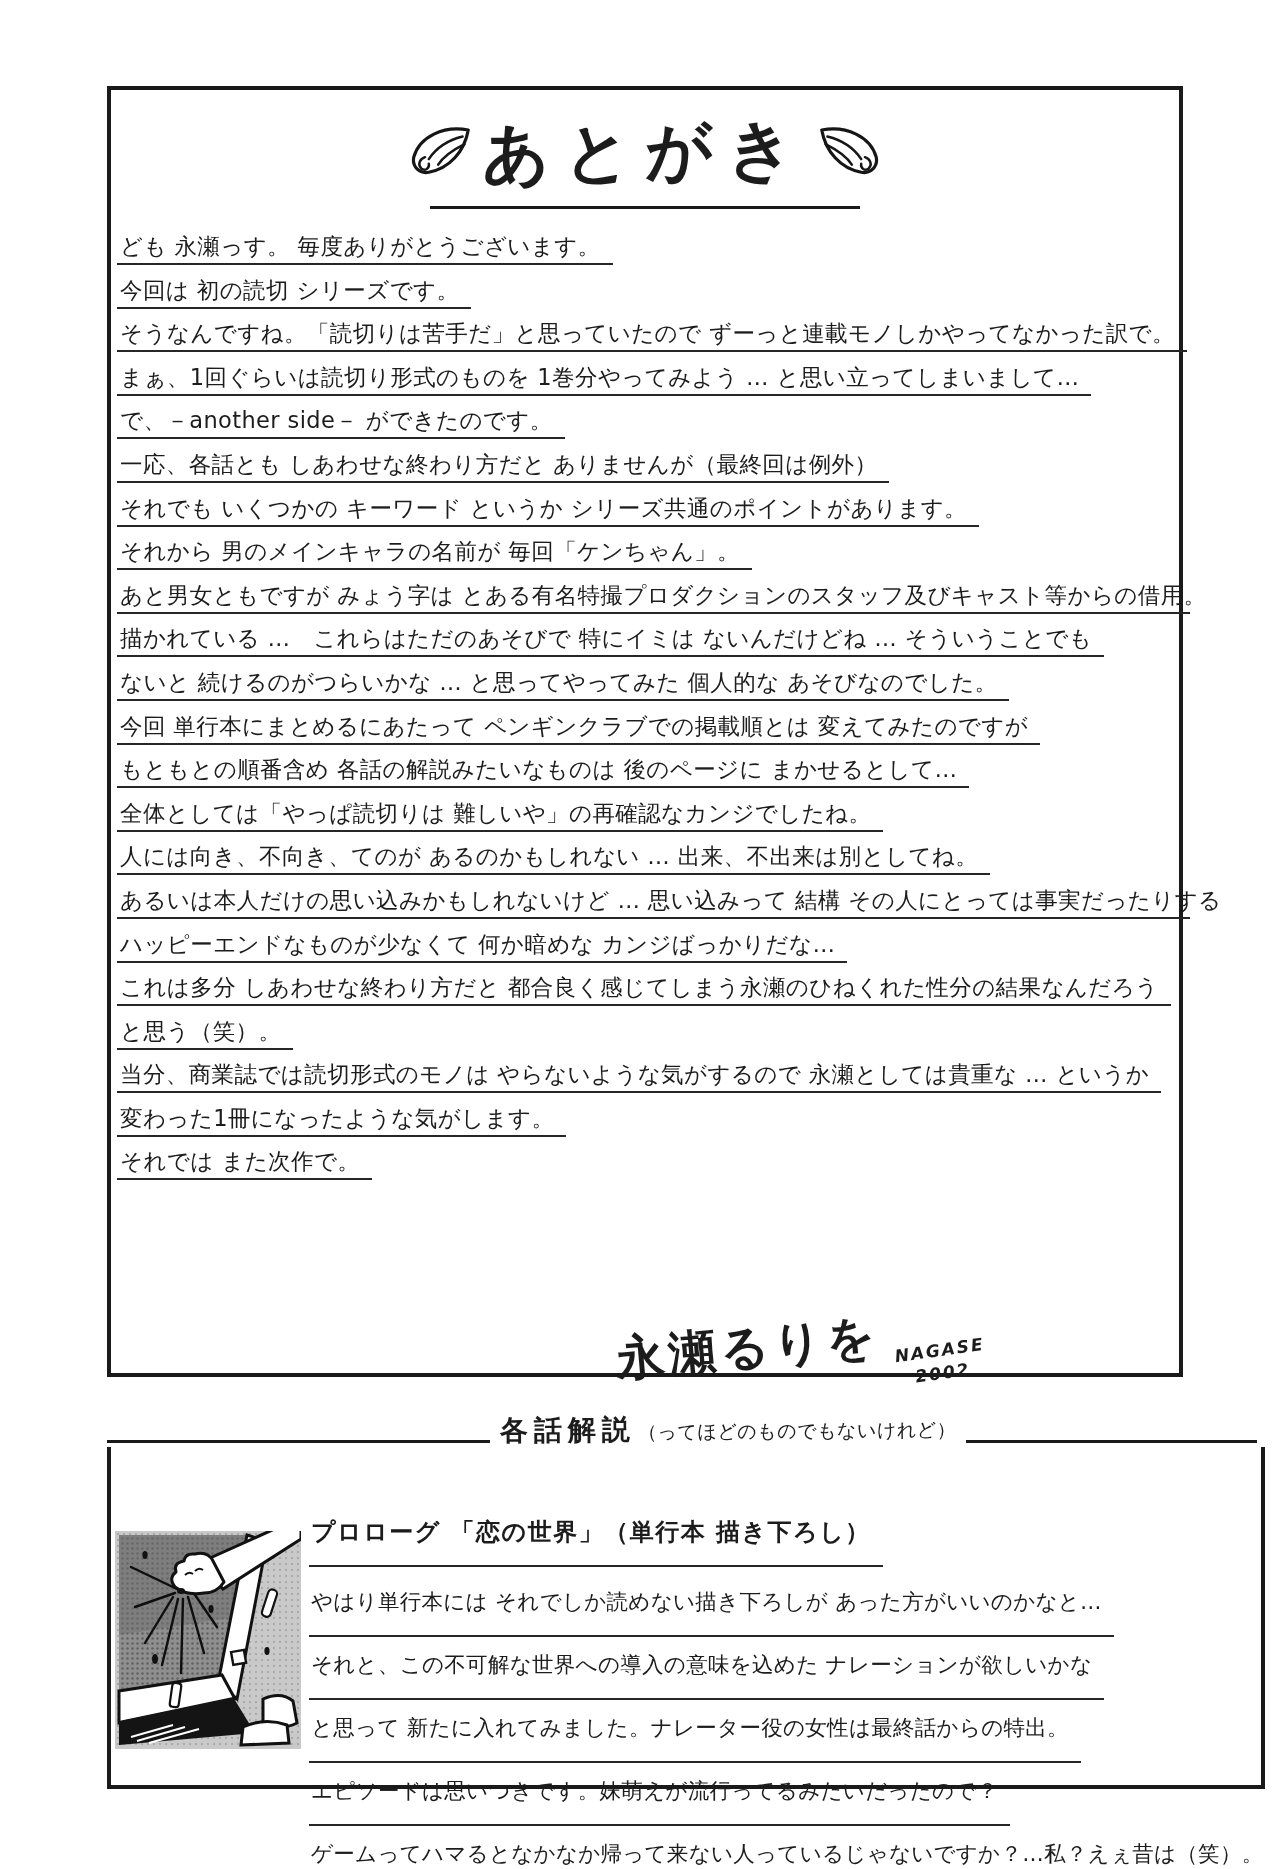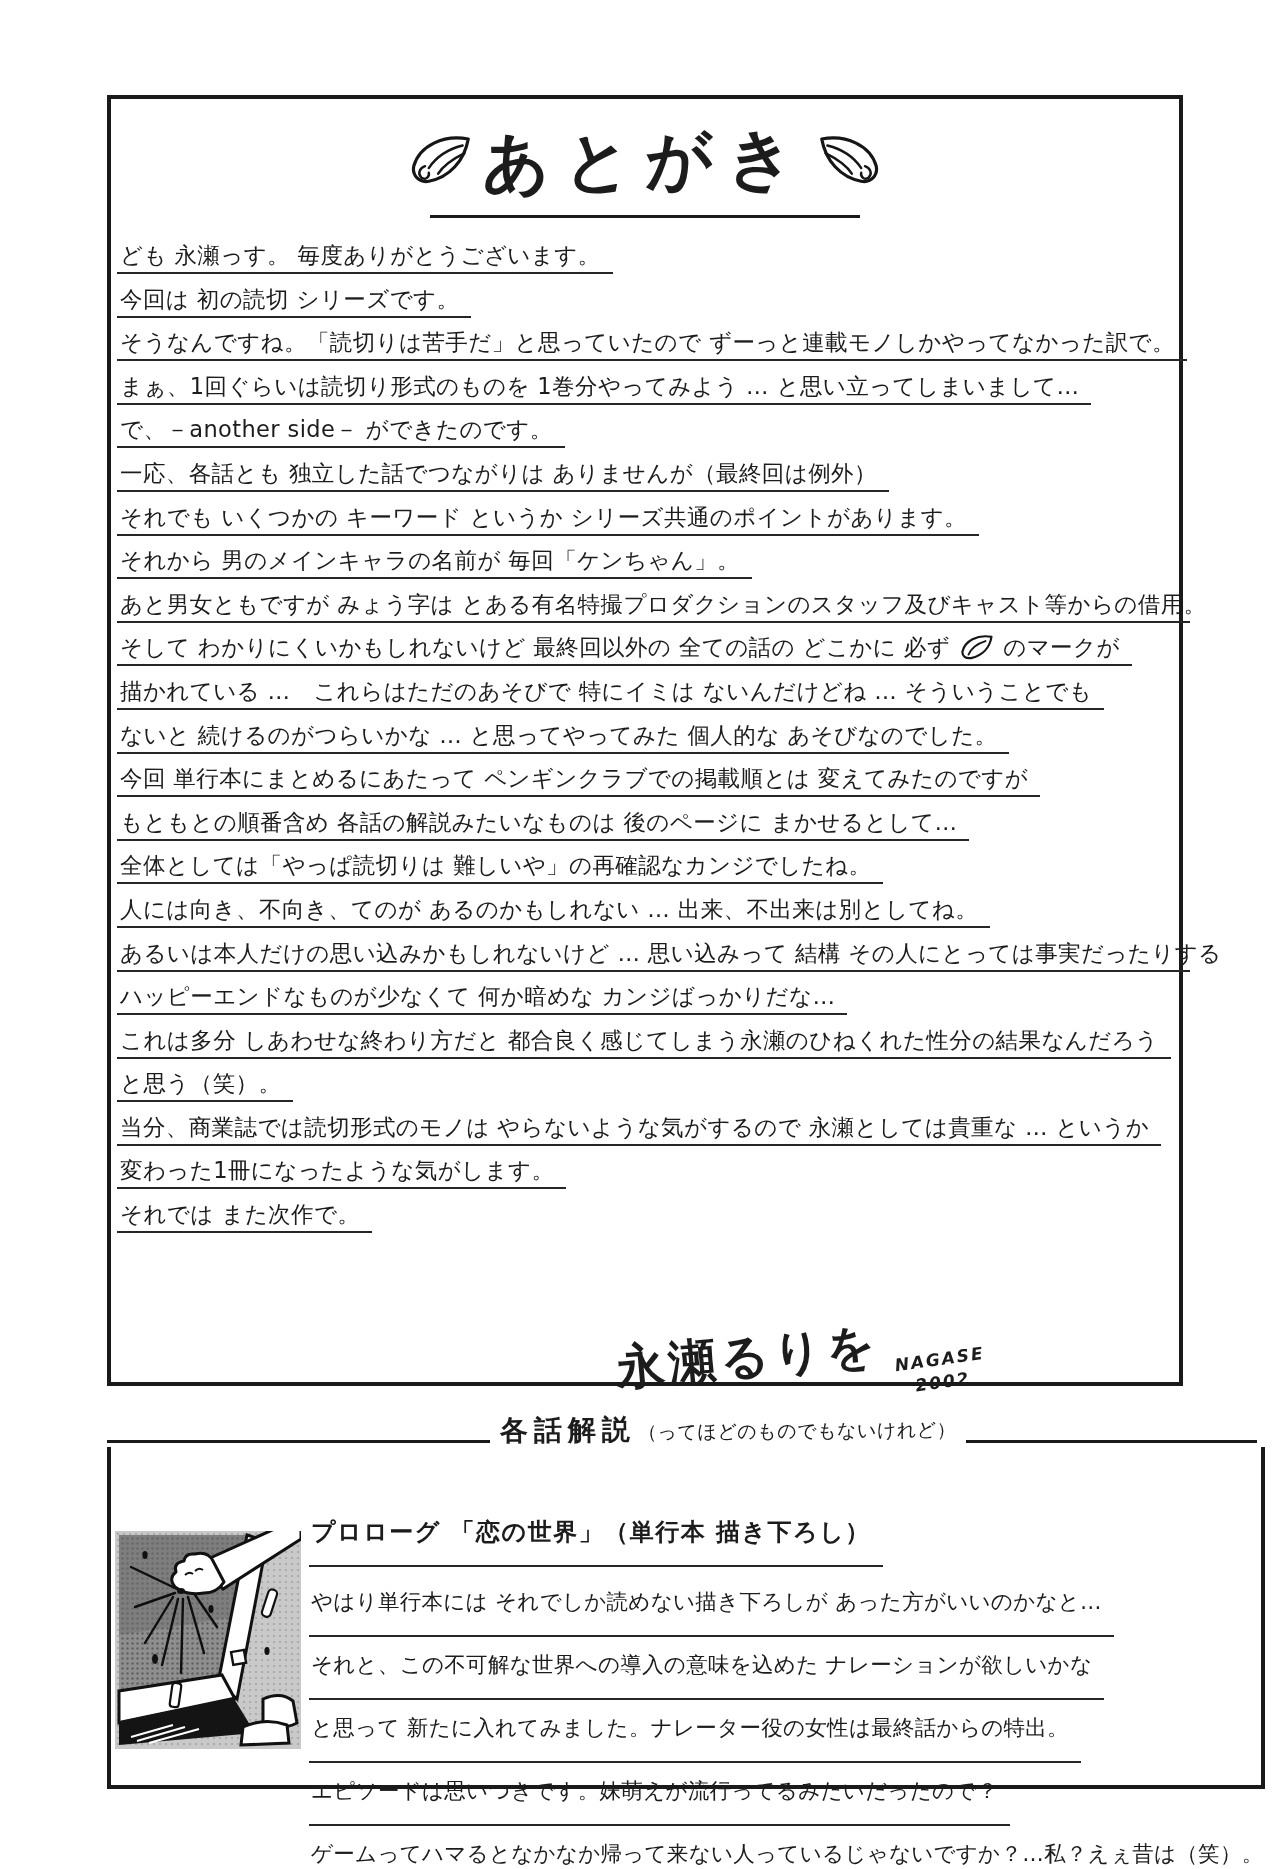--- a/index.html
+++ b/index.html
@@ -4,21 +4,21 @@
 <style>
   html,body{margin:0;padding:0;background:#ffffff;}
   body{
     width:1280px;height:1869px;position:relative;overflow:hidden;
     font-family:"DejaVu Sans","Liberation Sans",sans-serif;
     color:#1c1c1c;
   }
   .page{position:absolute;inset:0;}
   
   .main-box{
-    position:absolute;left:107px;top:95px;width:1068px;height:1283px;
+    position:absolute;left:107px;top:86px;width:1068px;height:1283px;
     border:4px solid #1a1a1a;background:#fff;overflow:visible;
   }
   .title-row{
     display:flex;justify-content:center;align-items:center;gap:10px;
     padding-top:16px;height:92px;
   }
   .title-text{
     font-size:66px;font-weight:700;letter-spacing:14px;line-height:1;
     transform:rotate(-1deg);white-space:nowrap;
   }
@@ -111,35 +111,25 @@
       </span>
     </div>
     <div class="title-underline"></div>
 
     <div class="lines">
       <div class="line"><span>ども 永瀬っす。 毎度ありがとうございます。</span></div>
       <div class="line"><span>今回は 初の読切 シリーズです。</span></div>
       <div class="line"><span>そうなんですね。「読切りは苦手だ」と思っていたので ずーっと連載モノしかやってなかった訳で。</span></div>
       <div class="line"><span>まぁ、1回ぐらいは読切り形式のものを 1巻分やってみよう … と思い立ってしまいまして…</span></div>
       <div class="line"><span>で、－another side－ ができたのです。</span></div>
-      <div class="line"><span>一応、各話とも 独立した話でつながりは ありませんが（最終回は例外）</span></div>
+      <div class="line"><span>一応、各話とも しあわせな終わり方だと ありませんが（最終回は例外）</span></div>
       <div class="line"><span>それでも いくつかの キーワード というか シリーズ共通のポイントがあります。</span></div>
       <div class="line"><span>それから 男のメインキャラの名前が 毎回「ケンちゃん」。</span></div>
       <div class="line"><span>あと男女ともですが みょう字は とある有名特撮プロダクションのスタッフ及びキャスト等からの借用。</span></div>
 
-      <div class="line">
-        <span>そして わかりにくいかもしれないけど 最終回以外の 全ての話の どこかに 必ず</span>
-        <span class="wing-mark">
-          <svg viewBox="0 0 40 30" width="34" height="26">
-            <path d="M37 3 C20 0 6 8 3 20 C2 26 7 29 13 28 C26 25 35 16 37 3 Z" fill="#fff" stroke="#161616" stroke-width="2.6" stroke-linejoin="round"></path>
-            <path d="M30 8 C20 11 13 17 10 24" fill="none" stroke="#161616" stroke-width="2.2" stroke-linecap="round"></path>
-          </svg>
-        </span>
-        <span>のマークが</span>
-      </div>
 
       <div class="line"><span>描かれている …　これらはただのあそびで 特にイミは ないんだけどね … そういうことでも</span></div>
       <div class="line"><span>ないと 続けるのがつらいかな … と思ってやってみた 個人的な あそびなのでした。</span></div>
       <div class="line"><span>今回 単行本にまとめるにあたって ペンギンクラブでの掲載順とは 変えてみたのですが</span></div>
       <div class="line"><span>もともとの順番含め 各話の解説みたいなものは 後のページに まかせるとして…</span></div>
       <div class="line"><span>全体としては「やっぱ読切りは 難しいや」の再確認なカンジでしたね。</span></div>
       <div class="line"><span>人には向き、不向き、てのが あるのかもしれない … 出来、不出来は別としてね。</span></div>
       <div class="line"><span>あるいは本人だけの思い込みかもしれないけど … 思い込みって 結構 その人にとっては事実だったりする</span></div>
       <div class="line"><span>ハッピーエンドなものが少なくて 何か暗めな カンジばっかりだな…</span></div>
       <div class="line"><span>これは多分 しあわせな終わり方だと 都合良く感じてしまう永瀬のひねくれた性分の結果なんだろう</span></div>

